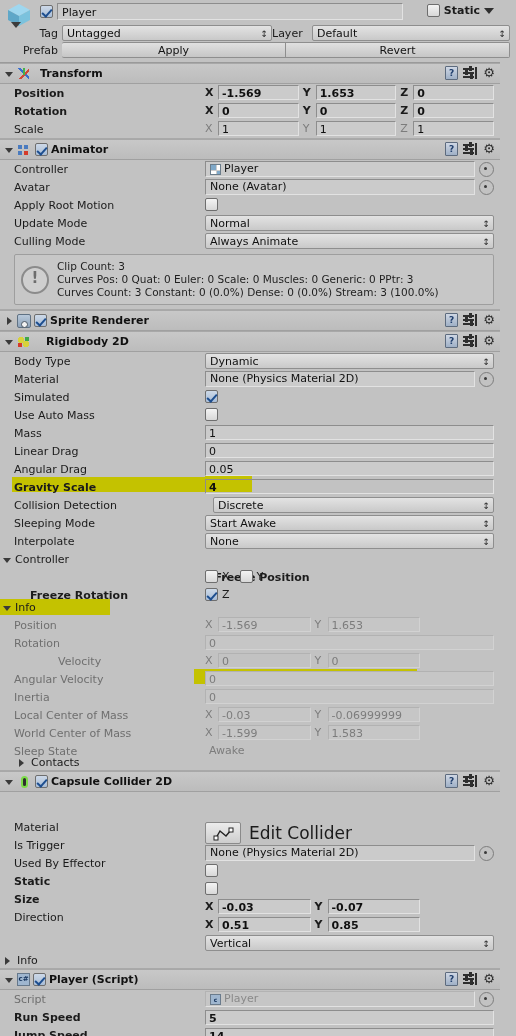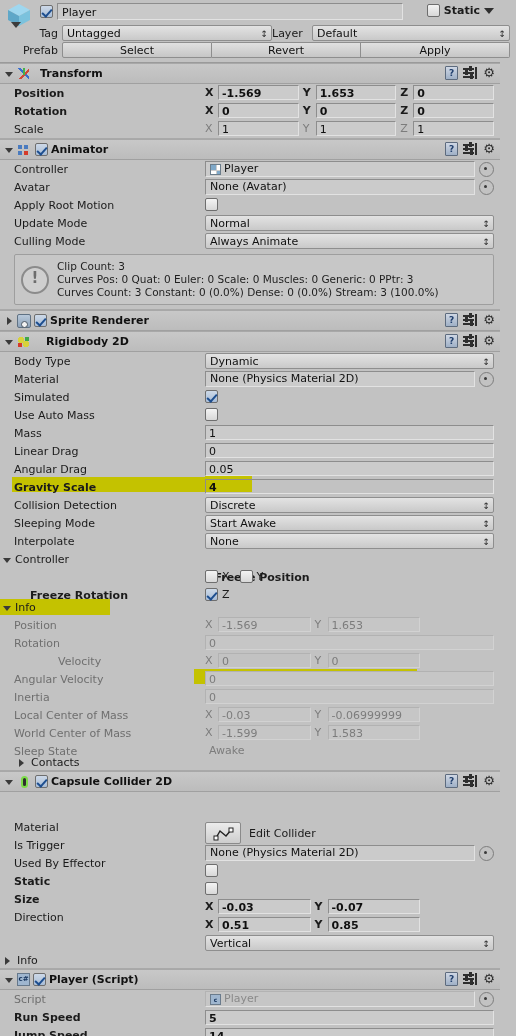--- a/index.html
+++ b/index.html
@@ -231,23 +231,22 @@
     <div style="position:absolute;left:0;top:24px;width:516px;height:18px;">
       <div class="rowlbl-right" style="position:absolute;left:6px;top:3px;width:52px;">Tag</div>
       <div class="dd" style="position:absolute;left:62px;top:1px;width:210px;">Untagged</div>
       <div class="rowlbl-right" style="position:absolute;left:272px;top:3px;width:38px;text-align:left;">Layer</div>
       <div class="dd" style="position:absolute;left:312px;top:1px;right:6px;">Default</div>
     </div>
 
     <div style="position:absolute;left:0;top:42px;width:516px;height:18px;">
       <div class="rowlbl-right" style="position:absolute;left:6px;top:2px;width:52px;">Prefab</div>
       <div style="position:absolute;left:62px;top:0;right:6px;display:flex;">
-        <div class="btn" style="flex:1">Select</div>
+        <div class="btn" style="flex:1;border-left:none;">Apply</div>
         <div class="btn" style="flex:1;border-left:none;">Revert</div>
-        <div class="btn" style="flex:1;border-left:none;">Apply</div>
       </div>
     </div>
   </div>
 
   <div class="chdr">
     <span class="foldout open"></span>
     <span class="cicon ic-transform"></span>
     <span class="ctitle" style="margin-left:8px;">Transform</span>
     <span class="hdricons">
       <span class="ico-help"></span>
@@ -471,21 +470,21 @@
     <div class="tf" style="position:absolute;left:205px;top:109px;right:6px;">0.05</div>
 
     <div class="row" style="height:18px;">
         <span class="lbl bold overtext">Gravity Scale</span>
       </div>
     <div class="tf bold overtext" style="position:absolute;left:205px;top:127px;right:6px;background:transparent;">4</div>
 
     <div class="row" style="height:18px;">
         <span class="lbl">Collision Detection</span>
       </div>
-    <div class="dd" style="position:absolute;left:205px;top:145px;right:6px;">Discrete</div>
+    <div class="dd" style="position:absolute;left:213px;top:145px;right:6px;">Discrete</div>
 
     <div class="row" style="height:18px;">
         <span class="lbl">Sleeping Mode</span>
       </div>
     <div class="dd" style="position:absolute;left:205px;top:163px;right:6px;">Start Awake</div>
 
     <div class="row" style="height:18px;">
         <span class="lbl">Interpolate</span>
       </div>
     <div class="dd" style="position:absolute;left:205px;top:181px;right:6px;">None</div>
@@ -628,21 +627,21 @@
 
   <div style="position:relative;height:134px;">
     <div style="position:absolute;left:205px;top:4px;display:flex;align-items:center;gap:8px;">
       <div class="editcol">
         <svg width="22" height="14" viewBox="0 0 22 14">
           <path d="M3 11 L7 4 L13 9 L18 3" stroke="#222" fill="none" stroke-width="1.4"></path>
           <rect x="1" y="9" width="4" height="4" fill="#fff" stroke="#222"></rect>
           <rect x="16" y="1" width="4" height="4" fill="#fff" stroke="#222"></rect>
         </svg>
       </div>
-      <span style="font-size:11px;color:#1b1b1b;">Edit Collider</span>
+      <span style="font-size:17px;color:#1b1b1b;">Edit Collider</span>
     </div>
 
     <div class="row" style="height:18px;margin-top:26px;">
         <span class="lbl">Material</span>
       </div>
     <div style="position:absolute;left:205px;top:27px;right:6px;display:flex;align-items:center;">
       <div class="objf" style="flex:1">None (Physics Material 2D)</div>
       <span class="objdot"></span>
     </div>
 

